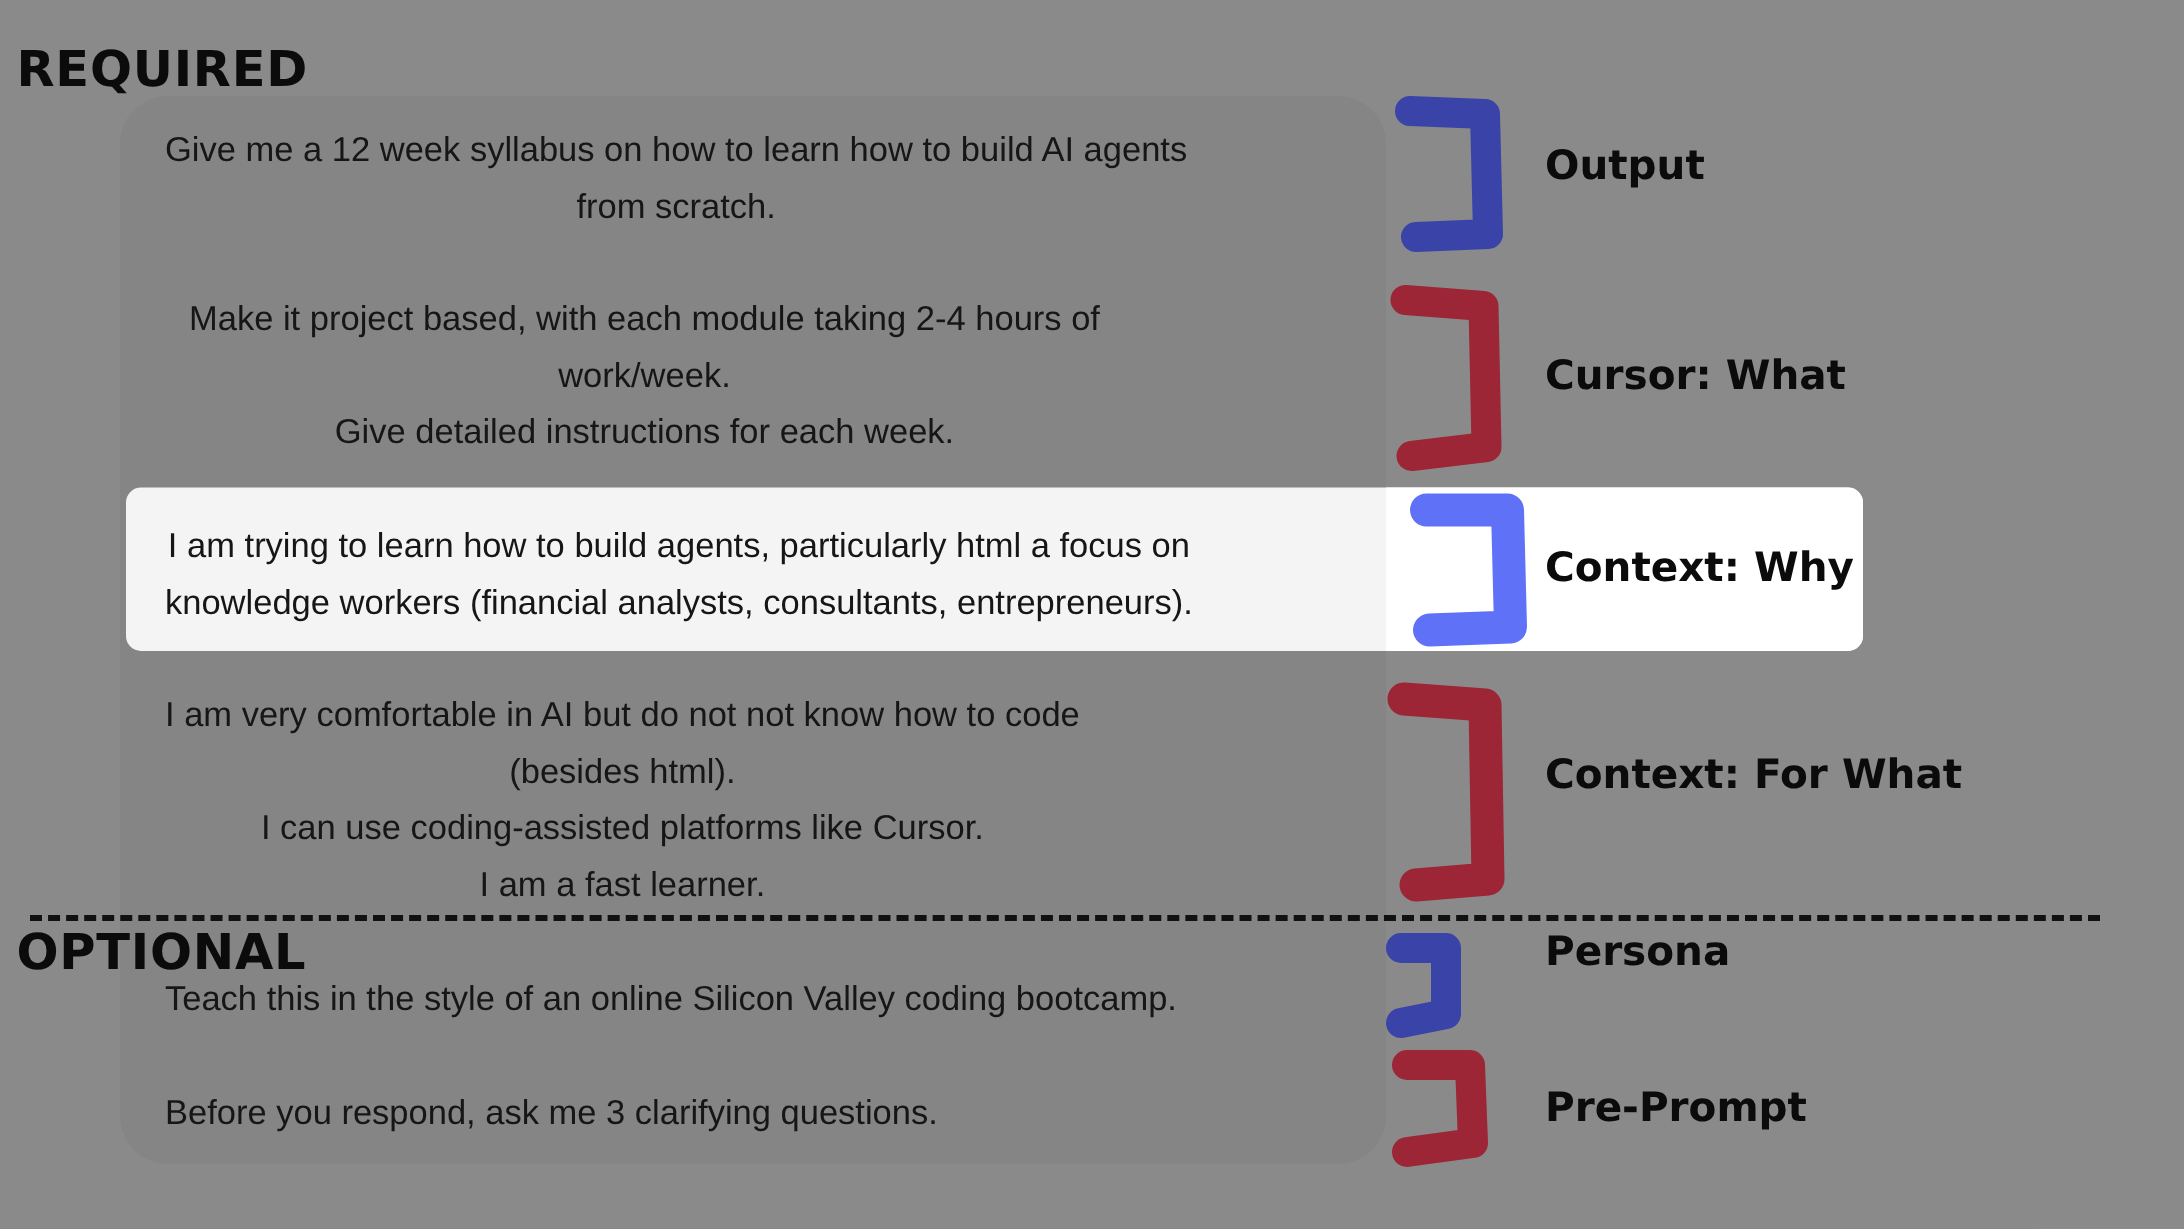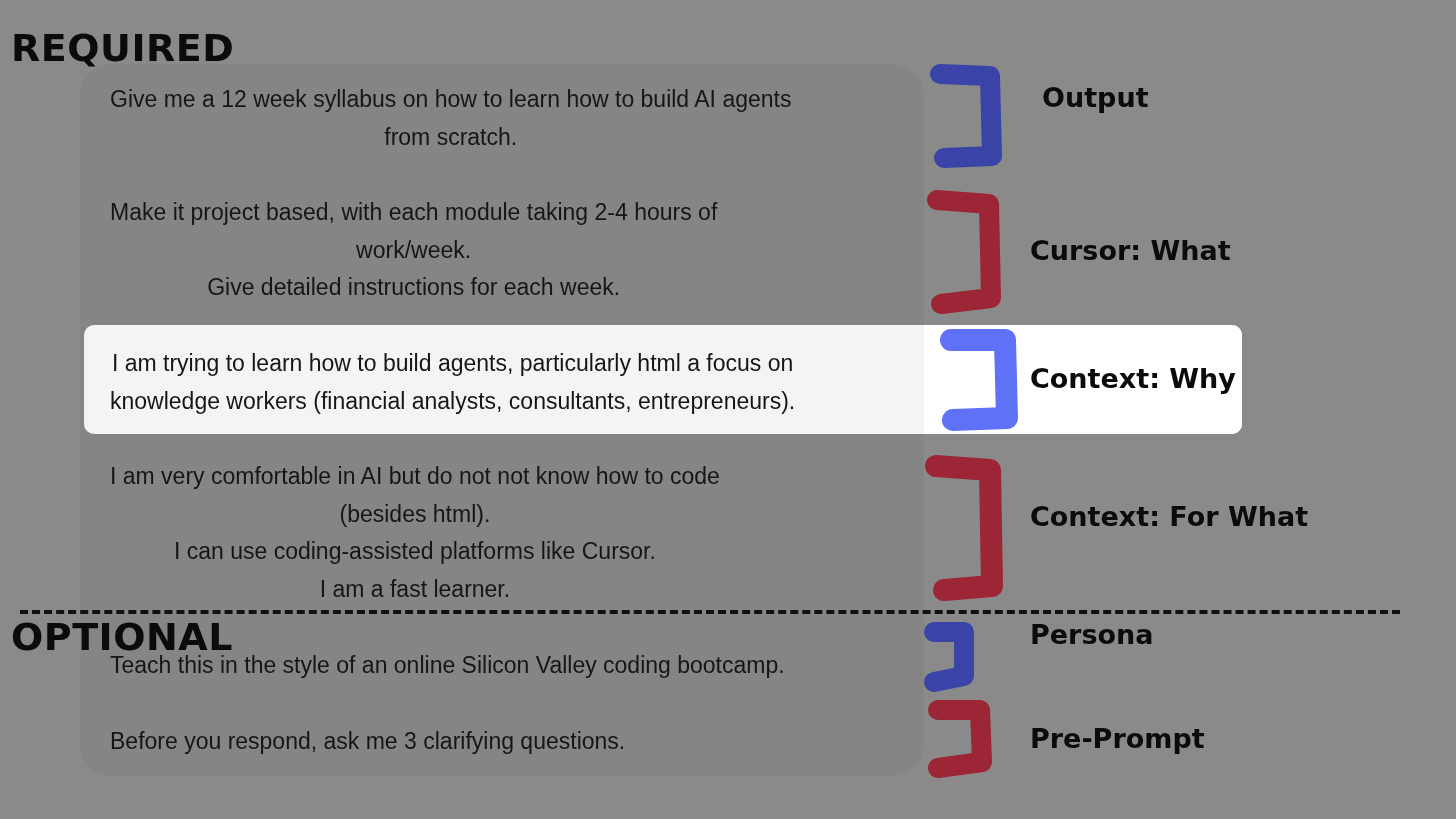--- a/index.html
+++ b/index.html
@@ -7,21 +7,21 @@
   body {
     background: #8a8a8a;
     position: relative;
     font-family: "Liberation Sans", sans-serif;
     color: #111;
   }
   .section-label {
     position: absolute;
     font-family: "DejaVu Sans", sans-serif;
     font-weight: bold;
-    font-size: 38px;
+    font-size: 33px;
     letter-spacing: 0.5px;
     color: #0b0b0b;
     z-index: 5;
   }
   .card {
     position: absolute;
     left: 80px;
     top: 64px;
     width: 844px;
     height: 712px;
@@ -86,23 +86,23 @@
 
 <div class="card"></div>
 
 <div class="section-label" style="left:11px; top:26px;">REQUIRED</div>
 
 <div class="para" style="top:81px;">Give me a 12 week syllabus on how to learn how to build AI agents
 from scratch.</div>
 <svg class="bracket" style="left:928px; top:60px;" width="80" height="115" viewBox="0 0 80 115">
   <path d="M12 14 L62 16 L64 96 L16 98" fill="none" stroke="#3a44a8" stroke-width="20" stroke-linecap="round" stroke-linejoin="round"></path>
 </svg>
-<div class="tag" style="top:82px;margin-left:12px;">Output</div>
+<div class="tag" style="top:95px;">Output</div>
 
-<div class="para" style="top:194px;">Make it project based, with each module taking 2-4 hours of
+<div class="para" style="top:194px;margin-left:16px;">Make it project based, with each module taking 2-4 hours of
 work/week.
 Give detailed instructions for each week.</div>
 <svg class="bracket" style="left:925px; top:186px;" width="85" height="135" viewBox="0 0 85 135">
   <path d="M12 14 L64 18 L66 112 L16 118" fill="none" stroke="#9c2536" stroke-width="20" stroke-linecap="round" stroke-linejoin="round"></path>
 </svg>
 <div class="tag" style="top:235px;">Cursor: What</div>
 
 <div class="highlight">
   <div class="right-part"></div>
 </div>

